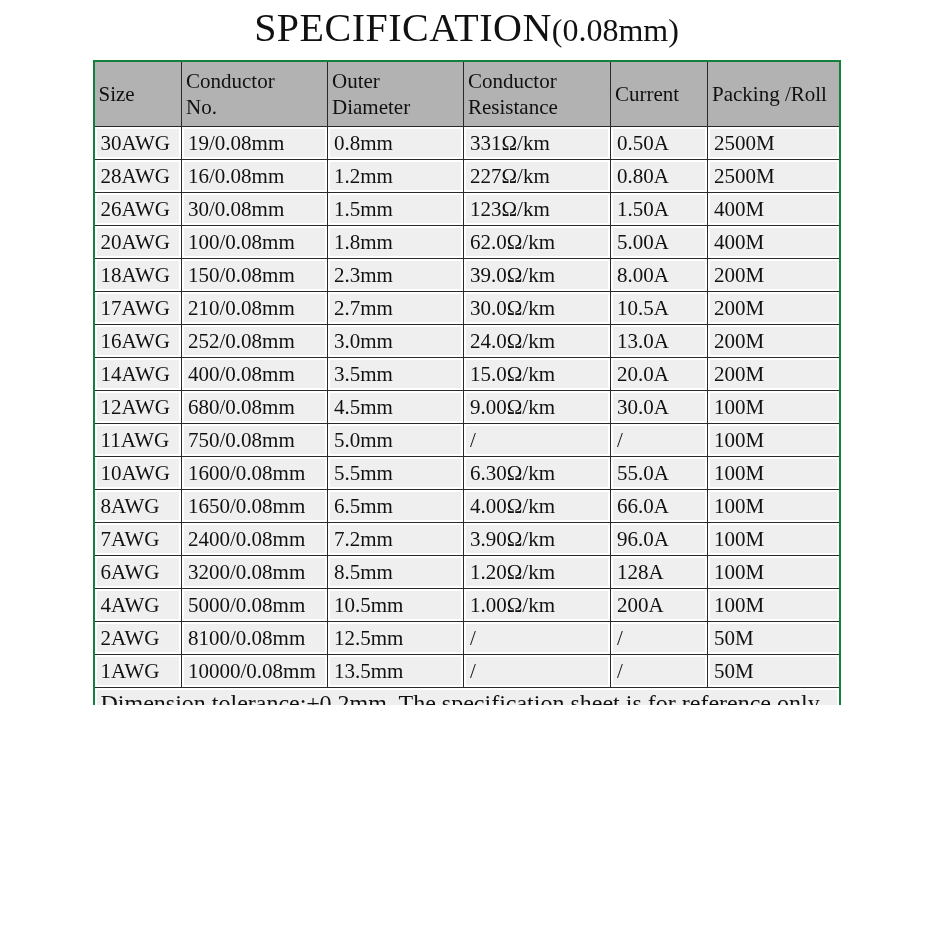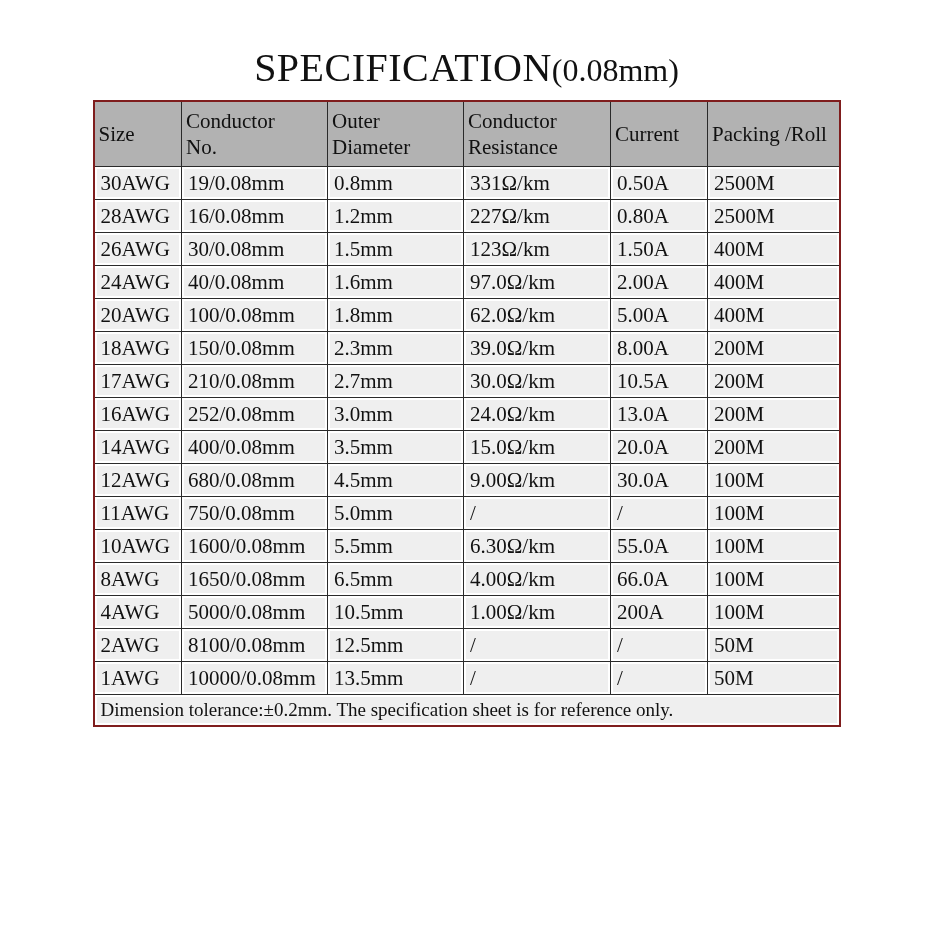--- a/index.html
+++ b/index.html
@@ -8,21 +8,20 @@
     background: #ffffff;
   }
   .page {
     position: relative;
     width: 933px;
     height: 705px;
     background: #ffffff;
     font-family: "Liberation Serif", serif;
     color: #111111;
     overflow: hidden;
-    margin-top: 40px;
   }
   .title {
     text-align: center;
     padding-top: 6px;
     white-space: nowrap;
     line-height: 1.1;
   }
   .title-main {
     font-size: 40px;
     font-weight: 500;
@@ -30,21 +29,21 @@
   }
   .title-sub {
     font-size: 32px;
     font-weight: 500;
   }
   table.spec {
     margin: 10px auto 0 auto;
     width: 746px;
     border-collapse: collapse;
     table-layout: fixed;
-    border: 2px solid #7f1d1d;
+    border: 2px solid #15803d;
   }
   table.spec th,
   table.spec td {
     border: 1px solid #2a2a2a;
     font-size: 21px;
     text-align: left;
     vertical-align: middle;
     padding: 1px 4px;
   }
   table.spec th {
@@ -60,21 +59,21 @@
     background: #efefef;
     box-shadow: inset 0 0 0 2px #ffffff; 
     height: 30px;
     white-space: nowrap;
     overflow: hidden;
     padding-left: 6px;
   }
   table.spec tfoot td {
     white-space: normal;
     height: 28px;
-    font-size: 19px;
+    font-size: 24px;
   }
 </style>
 </head>
 <body>
 
 <div class="page">
 
   <div class="title">
     <span class="title-main">SPECIFICATION</span><span class="title-sub">(0.08mm)</span>
   </div>
@@ -117,28 +116,20 @@
         </tr>
         <tr>
           <td>26AWG</td>
           <td>30/0.08mm</td>
           <td>1.5mm</td>
           <td>123Ω/km</td>
           <td>1.50A</td>
           <td>400M</td>
         </tr>
         <tr>
-          <td>24AWG</td>
-          <td>40/0.08mm</td>
-          <td>1.6mm</td>
-          <td>97.0Ω/km</td>
-          <td>2.00A</td>
-          <td>400M</td>
-        </tr>
-        <tr>
           <td>20AWG</td>
           <td>100/0.08mm</td>
           <td>1.8mm</td>
           <td>62.0Ω/km</td>
           <td>5.00A</td>
           <td>400M</td>
         </tr>
         <tr>
           <td>18AWG</td>
           <td>150/0.08mm</td>
@@ -194,20 +185,36 @@
           <td>6.30Ω/km</td>
           <td>55.0A</td>
           <td>100M</td>
         </tr>
         <tr>
           <td>8AWG</td>
           <td>1650/0.08mm</td>
           <td>6.5mm</td>
           <td>4.00Ω/km</td>
           <td>66.0A</td>
+          <td>100M</td>
+        </tr>
+        <tr>
+          <td>7AWG</td>
+          <td>2400/0.08mm</td>
+          <td>7.2mm</td>
+          <td>3.90Ω/km</td>
+          <td>96.0A</td>
+          <td>100M</td>
+        </tr>
+        <tr>
+          <td>6AWG</td>
+          <td>3200/0.08mm</td>
+          <td>8.5mm</td>
+          <td>1.20Ω/km</td>
+          <td>128A</td>
           <td>100M</td>
         </tr>
         <tr>
           <td>4AWG</td>
           <td>5000/0.08mm</td>
           <td>10.5mm</td>
           <td>1.00Ω/km</td>
           <td>200A</td>
           <td>100M</td>
         </tr>

